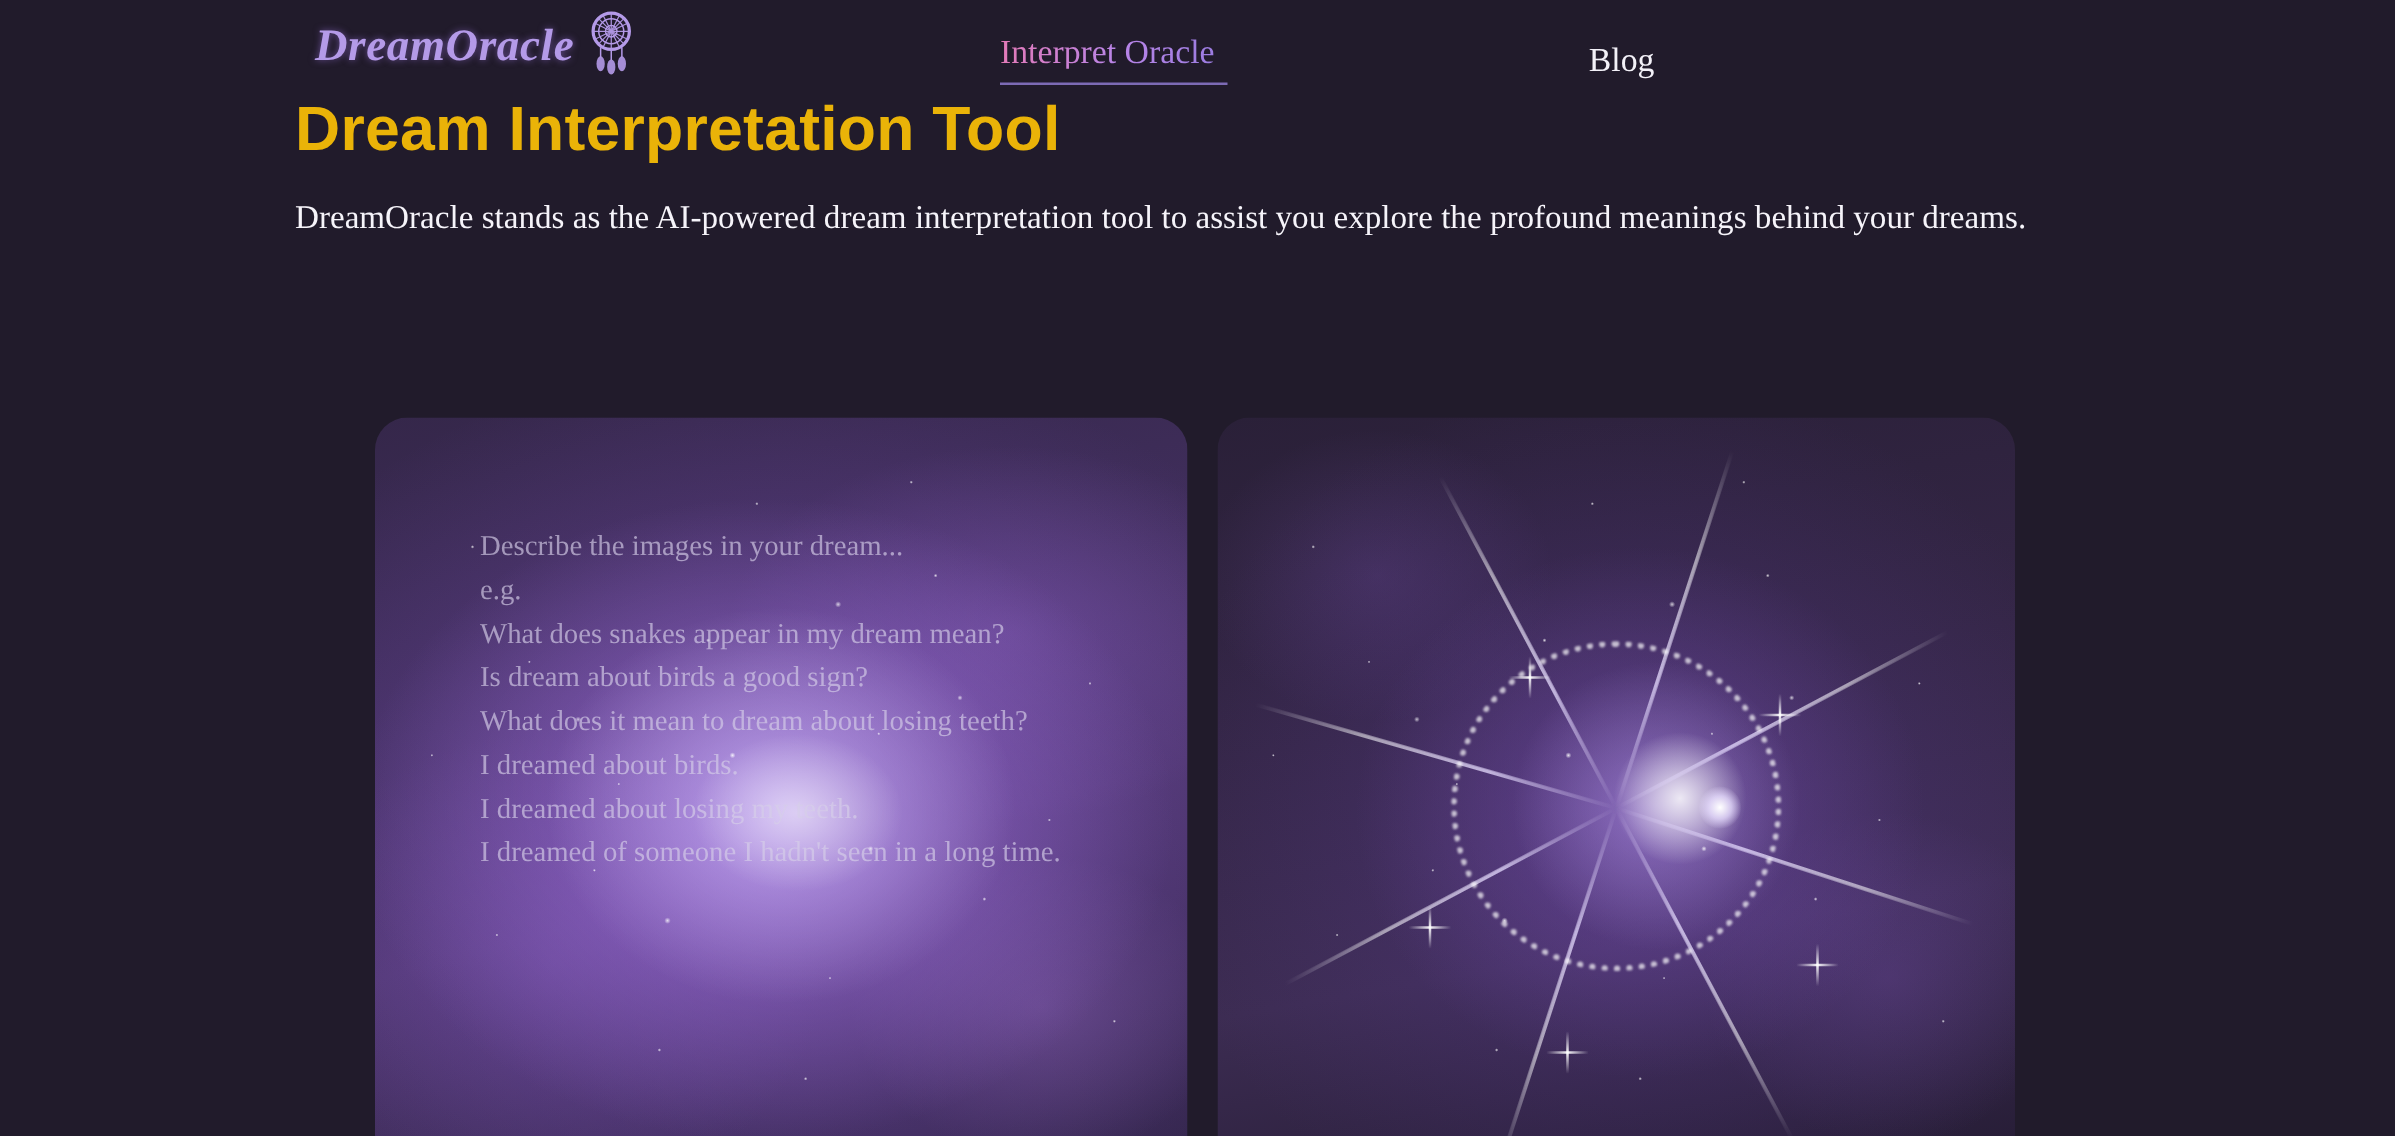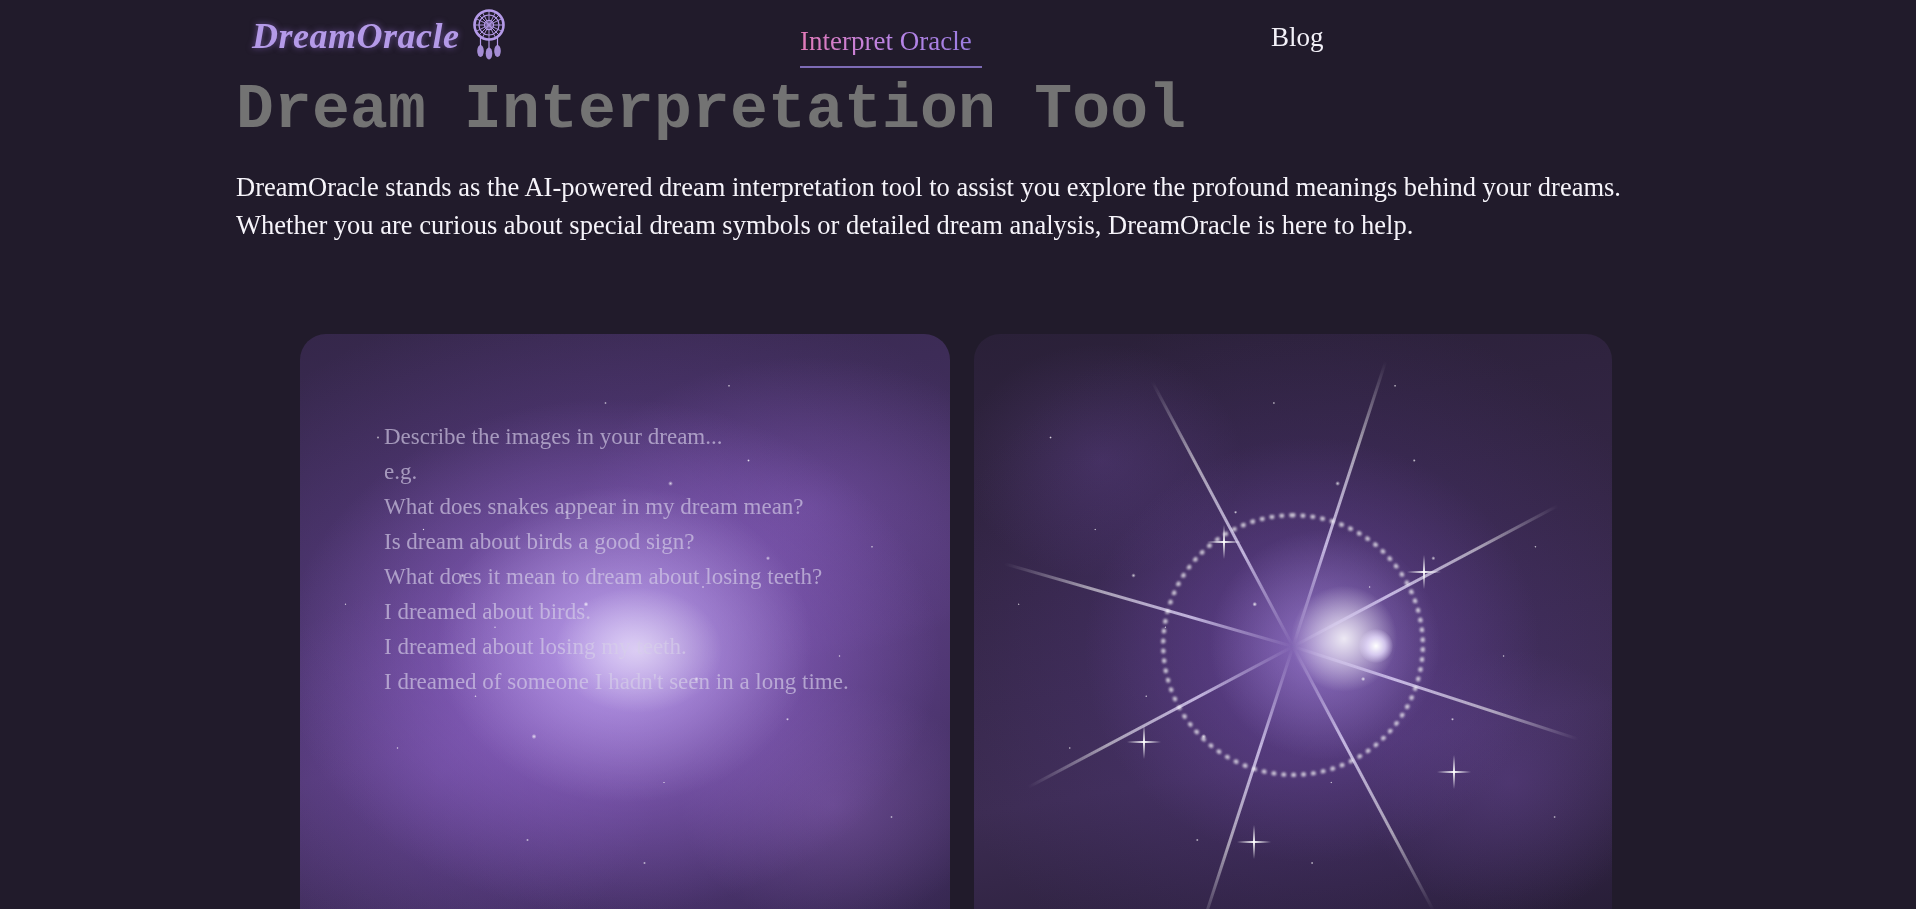--- a/index.html
+++ b/index.html
@@ -58,36 +58,36 @@
     background-clip:text;
     color:transparent;
   }
   .nav-underline{
     position:absolute;
     left:800px; top:66px;
     width:182px; height:2px;
     background:#7d6bb5;
   }
   .nav-link.blog{
-    left:1271px; top:24px;
+    left:1271px; top:35px;
     color:#f3f1f8;
   }
 
   
   .hero{
     position:absolute;
     left:236px; top:78px;
     width:1500px;
   }
   .page-title{
-    font-family:Liberation Mono, monospace;
+    font-family:Liberation Sans, sans-serif;
     font-weight:700;
-    font-size:63px;
+    font-size:50px;
     line-height:1.1;
-    color:#737373;
+    color:#eab308;
     letter-spacing:.2px;
     margin-top:-2px;
   }
   .hero-copy{
     margin-top:24px;
     font-size:26.5px;
     line-height:1.42;
     color:#f6f4fa;
     max-width:1420px;
   }
@@ -275,21 +275,20 @@
     <a class="nav-link interpret" href="#">Interpret Oracle</a>
     <span class="nav-underline"></span>
     <a class="nav-link blog" href="#">Blog</a>
   </nav>
 </header>
 
 <section class="hero">
   <h1 class="page-title">Dream Interpretation Tool</h1>
   <div class="hero-copy">
     <p>DreamOracle stands as the AI-powered dream interpretation tool to assist you explore the profound meanings behind your dreams.</p>
-    <p>Whether you are curious about special dream symbols or detailed dream analysis, DreamOracle is here to help.</p>
   </div>
 </section>
 
 <section class="panels">
 
   <div class="panel panel-left">
     <div class="nebula nebula-left"></div>
     <div class="stars s1"></div>
     <div class="stars s2"></div>
     <textarea class="dream-input" placeholder="Describe the images in your dream...

